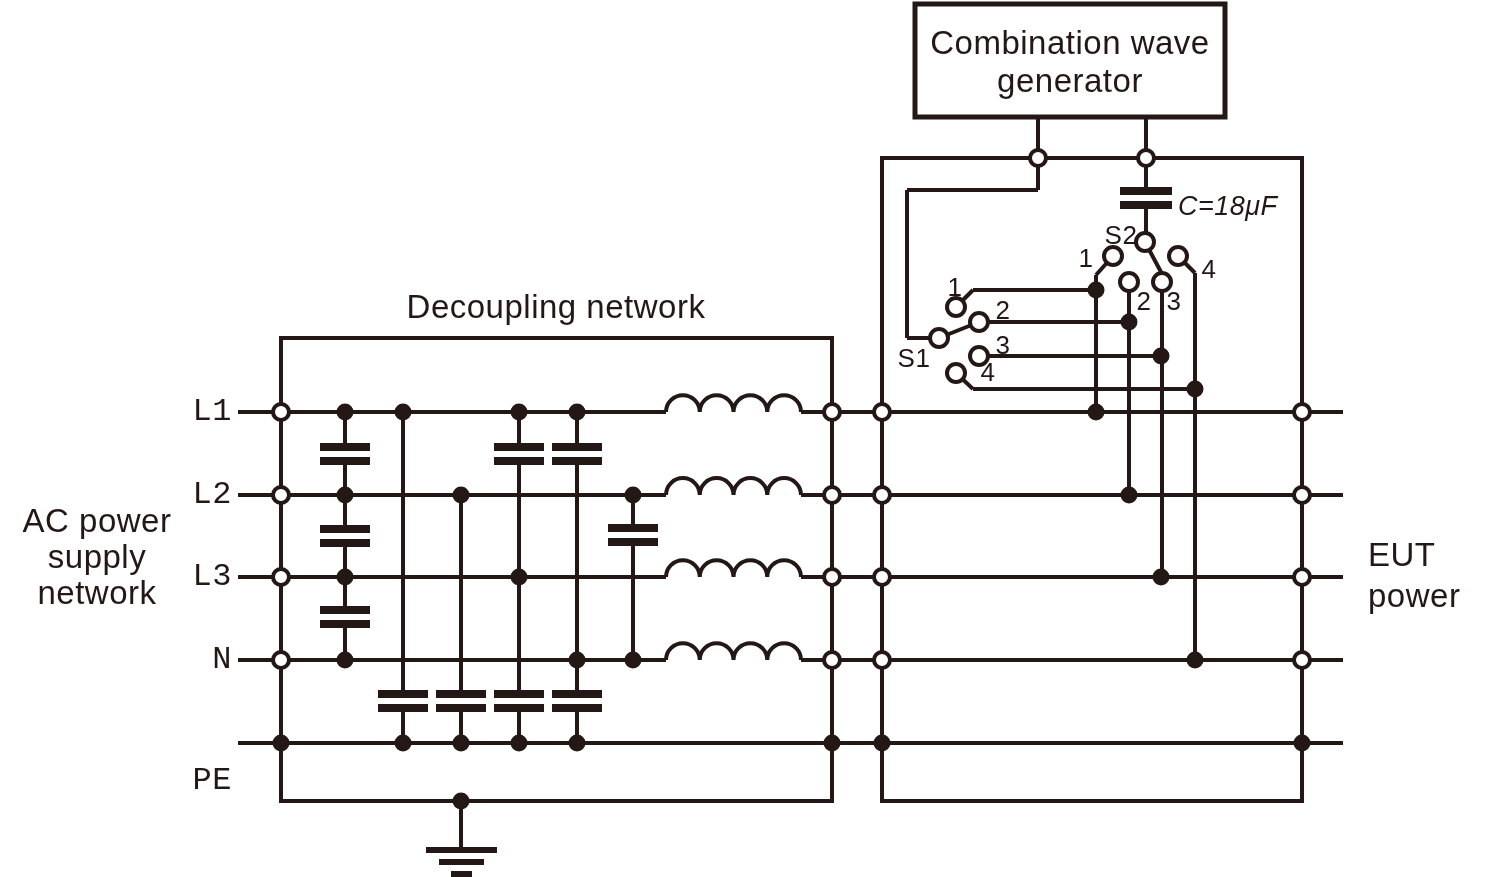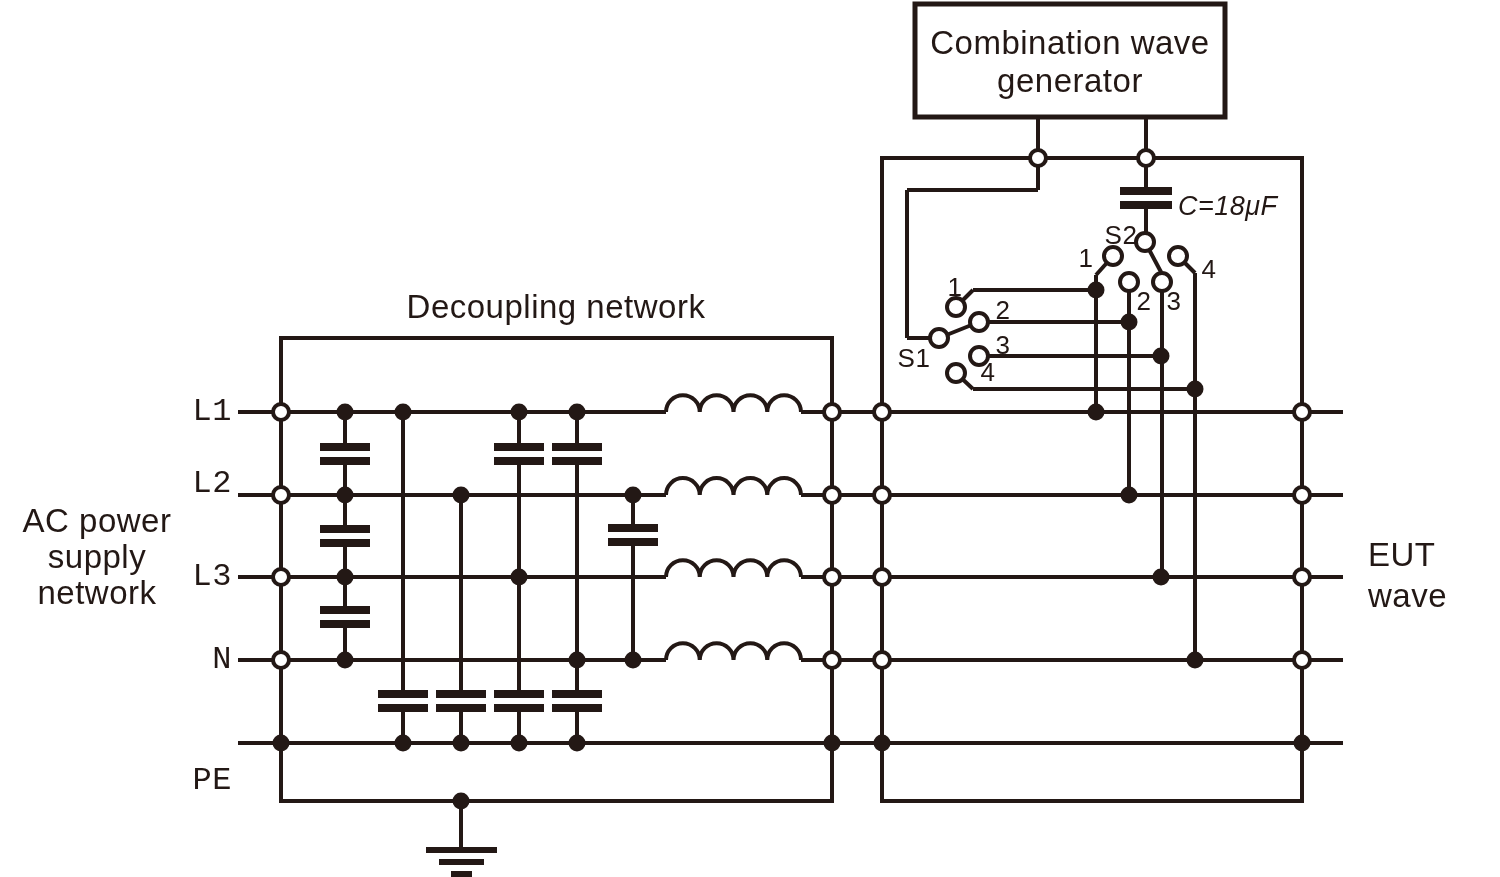--- a/index.html
+++ b/index.html
@@ -208,24 +208,24 @@
     </g>
   </svg>
 
   <div class="lbl f33 tc" style="left:915px; top:24px; width:310px;">Combination wave
 generator</div>
   <div class="lbl f33 tc" style="left:406px; top:288px; width:300px;">Decoupling network</div>
   <div class="lbl f33 tc" style="left:17px;  top:503px; width:160px; line-height:36px;">AC power
 supply
 network</div>
   <div class="lbl f33" style="left:1368px; top:534px; width:120px; line-height:41px;">EUT
-wave</div>
+power</div>
 
   <div class="lbl f32 tr" style="left:132px; top:392px; width:100px;">L1</div>
-  <div class="lbl f32 tr" style="left:132px; top:464px; width:100px;">L2</div>
+  <div class="lbl f32 tr" style="left:132px; top:475px; width:100px;">L2</div>
   <div class="lbl f32 tr" style="left:132px; top:557px; width:100px;">L3</div>
   <div class="lbl f32 tr" style="left:132px; top:640px; width:100px;">N</div>
   <div class="lbl f32 tr" style="left:132px; top:761px; width:100px;">PE</div>
 
   <div class="lbl f26 tc" style="left:884px;  top:344px; width:60px;">S1</div>
   <div class="lbl f26 tc" style="left:1091px; top:212px; width:60px;margin-top:9px;">S2</div>
   <div class="lbl f27" style="left:1178px; top:192px; width:140px;font-style:italic;">C=18μF</div>
 
   <div class="lbl f26 tc" style="left:935px; top:273px; width:40px;">1</div>
   <div class="lbl f26 tc" style="left:983px; top:296px; width:40px;">2</div>

